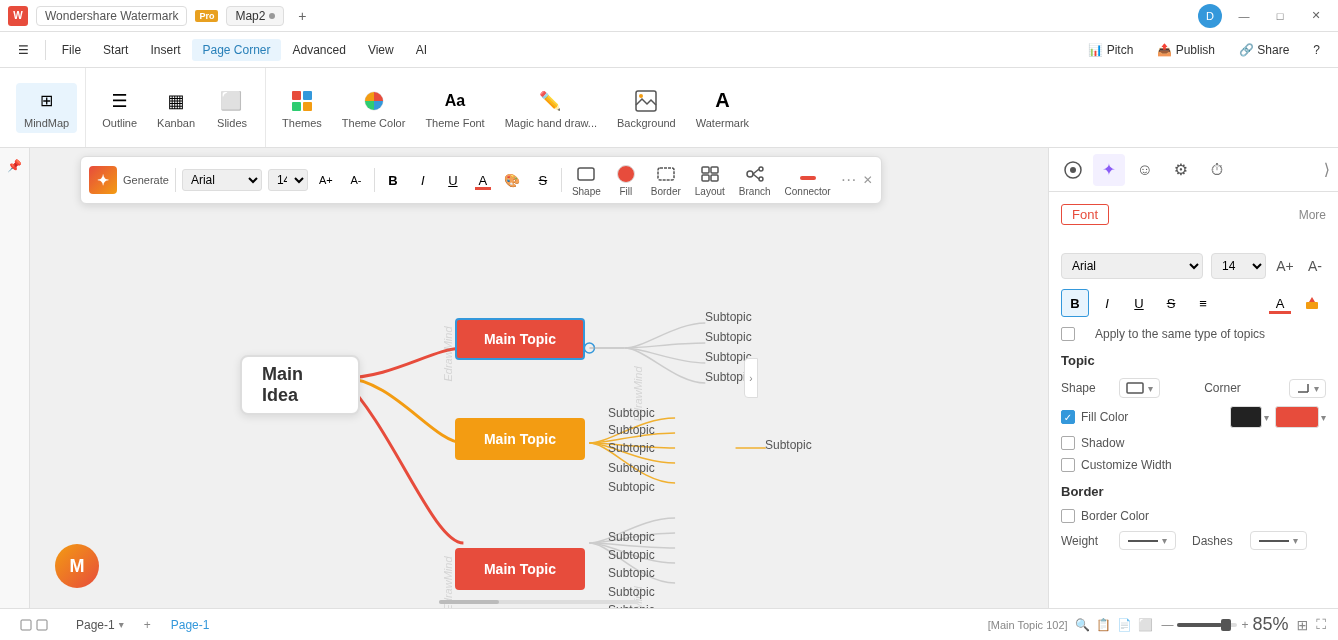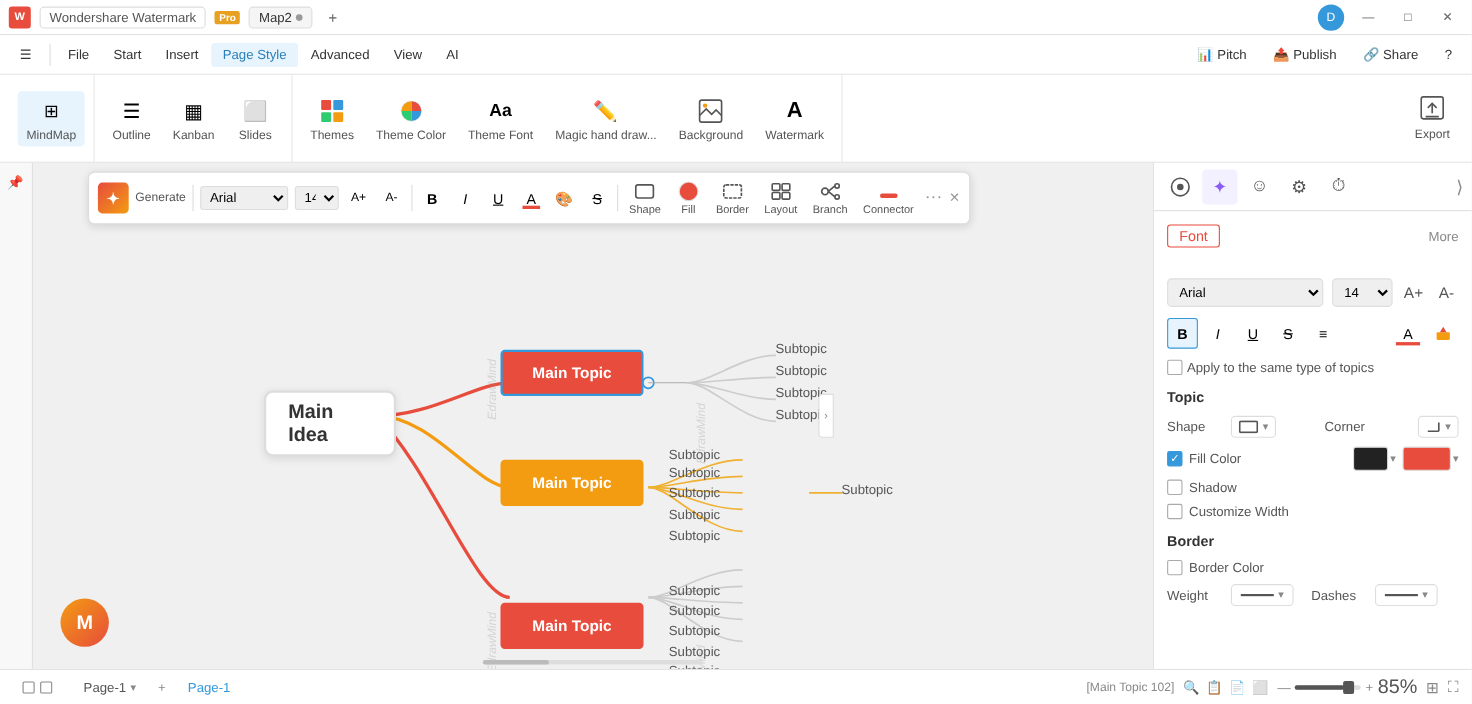--- a/index.html
+++ b/index.html
@@ -191,21 +191,21 @@
 
     .font-row { display: flex; align-items: center; gap: 8px; margin-bottom: 10px; }
     .font-select { flex: 1; border: 1px solid #ddd; border-radius: 4px; padding: 4px 6px; font-size: 12px; }
     .size-select { width: 55px; border: 1px solid #ddd; border-radius: 4px; padding: 4px 6px; font-size: 12px; }
     .size-adj { width: 22px; height: 22px; display: flex; align-items: center; justify-content: center; cursor: pointer; border-radius: 3px; font-size: 14px; color: #555; }
 
     .format-row { display: flex; align-items: center; gap: 4px; margin-bottom: 10px; }
     .fmt-btn { width: 28px; height: 28px; display: flex; align-items: center; justify-content: center; cursor: pointer; border-radius: 3px; border: 1px solid transparent; font-size: 13px; }
     .fmt-btn.active-fmt { background: #e8f4fd; border-color: #3498db; }
 
-    .checkbox-row { display: flex; align-items: center; gap: 4px; margin-bottom: 12px; font-size: 12px; color: #555; }
+    .checkbox-row { display: flex; align-items: center; gap: 20px; margin-bottom: 12px; font-size: 12px; color: #555; }
     .cb { width: 14px; height: 14px; border: 1px solid #aaa; border-radius: 2px; display: flex; align-items: center; justify-content: center; cursor: pointer; flex-shrink: 0; }
     .cb.checked { background: #3498db; border-color: #3498db; color: white; font-size: 10px; }
 
     .section-title { font-size: 13px; font-weight: 600; color: #333; margin-bottom: 10px; }
 
     .prop-row { display: flex; align-items: center; gap: 8px; margin-bottom: 8px; }
     .prop-label { font-size: 12px; color: #555; min-width: 50px; }
     .shape-select { display: flex; align-items: center; gap: 4px; border: 1px solid #ddd; border-radius: 4px; padding: 3px 6px; font-size: 12px; cursor: pointer; }
     .corner-select { display: flex; align-items: center; gap: 4px; border: 1px solid #ddd; border-radius: 4px; padding: 3px 6px; font-size: 12px; cursor: pointer; margin-left: auto; }
     .corner-label { font-size: 12px; color: #555; }
@@ -269,21 +269,21 @@
   <div class="win-btn">□</div>
   <div class="win-btn">✕</div>
 </div>
 
 <div class="menu-bar">
   <div class="menu-item">☰</div>
   <div class="menu-sep"></div>
   <div class="menu-item">File</div>
   <div class="menu-item">Start</div>
   <div class="menu-item">Insert</div>
-  <div class="menu-item active">Page Style</div>
+  <div class="menu-item active">Page Corner</div>
   <div class="menu-item">Advanced</div>
   <div class="menu-item">View</div>
   <div class="menu-item">AI</div>
   <div class="menu-right">
     <div class="menu-action">📊 Pitch</div>
     <div class="menu-action">📤 Publish</div>
     <div class="menu-action">🔗 Share</div>
     <div class="menu-action">?</div>
   </div>
 </div>
@@ -347,33 +347,20 @@
             <rect x="2" y="2" width="20" height="20" rx="2" fill="none" stroke="#555" stroke-width="1.5"></rect>
             <path d="M2 16 L8 10 L13 15 L17 11 L22 16" fill="none" stroke="#555" stroke-width="1.5"></path>
             <circle cx="7" cy="7" r="2" fill="#f39c12"></circle>
           </svg>
       </div>
       <div class="tb-label">Background</div>
     </div>
     <div class="tb-btn">
       <div class="tb-icon" style="font-size:20px; font-weight:bold;">A</div>
       <div class="tb-label">Watermark</div>
-    </div>
-  </div>
-  <div class="toolbar-right">
-    <div class="export-btn">
-      <div class="export-icon">
-        <svg width="22" height="22" viewBox="0 0 22 22">
-            <rect x="1" y="1" width="20" height="20" rx="2" fill="none" stroke="#555" stroke-width="1.5"></rect>
-            <path d="M7 11 L11 7 L15 11" fill="none" stroke="#555" stroke-width="1.5"></path>
-            <line x1="11" y1="7" x2="11" y2="16" stroke="#555" stroke-width="1.5"></line>
-            <line x1="5" y1="19" x2="17" y2="19" stroke="#555" stroke-width="1.5"></line>
-          </svg>
-      </div>
-      <div class="tb-label">Export</div>
     </div>
   </div>
 </div>
 
 <div class="main-layout">
 
   <div class="left-sidebar">
     <div class="sidebar-pin">📌</div>
   </div>
 

